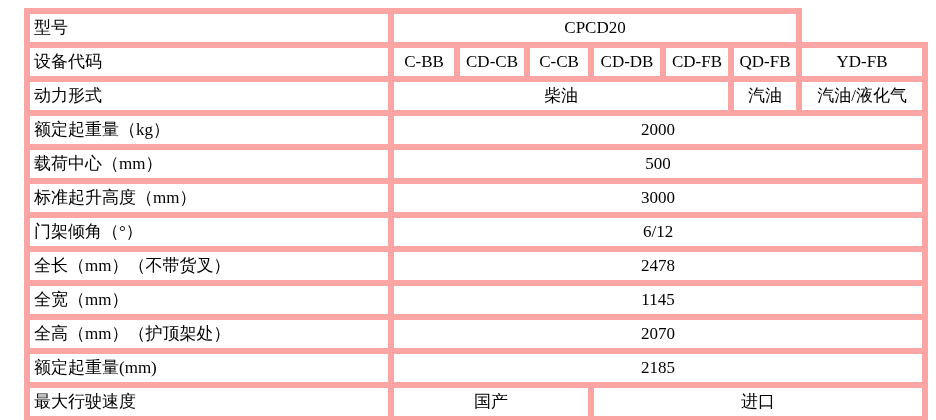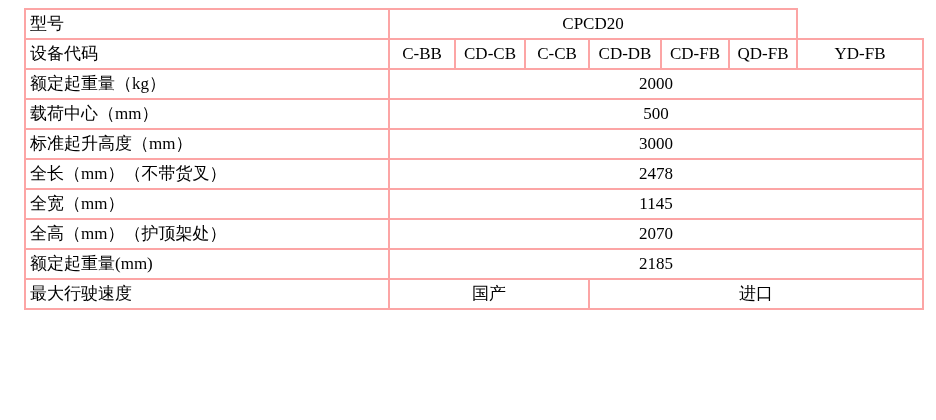--- a/index.html
+++ b/index.html
@@ -21,21 +21,21 @@
     box-sizing: border-box;
     padding: 8px 14px 8px 24px;
   }
   table.spec {
     border-collapse: collapse;
     table-layout: fixed;
     width: 898px;
     margin: 0;
   }
   table.spec td {
-    border: 2px solid #fca5a5;
+    border: 6px solid #fca5a5;
     height: 28px;
     padding: 0 4px;
     font-size: 17px;
     line-height: 26px;
     white-space: nowrap;
     overflow: hidden;
   }
   td.label {
     text-align: left;
     padding-left: 8px;
@@ -72,30 +72,40 @@
           <td class="label">设备代码</td>
           <td class="val" colspan="1">C-BB</td>
           <td class="val" colspan="1">CD-CB</td>
           <td class="val" colspan="1">C-CB</td>
           <td class="val" colspan="1">CD-DB</td>
           <td class="val" colspan="1">CD-FB</td>
           <td class="val" colspan="1">QD-FB</td>
           <td class="val" colspan="1">YD-FB</td>
         </tr>
         <tr>
+          <td class="label">动力形式</td>
+          <td class="val" colspan="5">柴油</td>
+          <td class="val" colspan="1">汽油</td>
+          <td class="val small" colspan="1">汽油/液化气</td>
+        </tr>
+        <tr>
           <td class="label">额定起重量（kg）</td>
           <td class="val" colspan="7">2000</td>
         </tr>
         <tr>
           <td class="label">载荷中心（mm）</td>
           <td class="val" colspan="7">500</td>
         </tr>
         <tr>
           <td class="label">标准起升高度（mm）</td>
           <td class="val" colspan="7">3000</td>
+        </tr>
+        <tr>
+          <td class="label">门架倾角（°）</td>
+          <td class="val" colspan="7">6/12</td>
         </tr>
         <tr>
           <td class="label">全长（mm）（不带货叉）</td>
           <td class="val" colspan="7">2478</td>
         </tr>
         <tr>
           <td class="label">全宽（mm）</td>
           <td class="val" colspan="7">1145</td>
         </tr>
         <tr>

